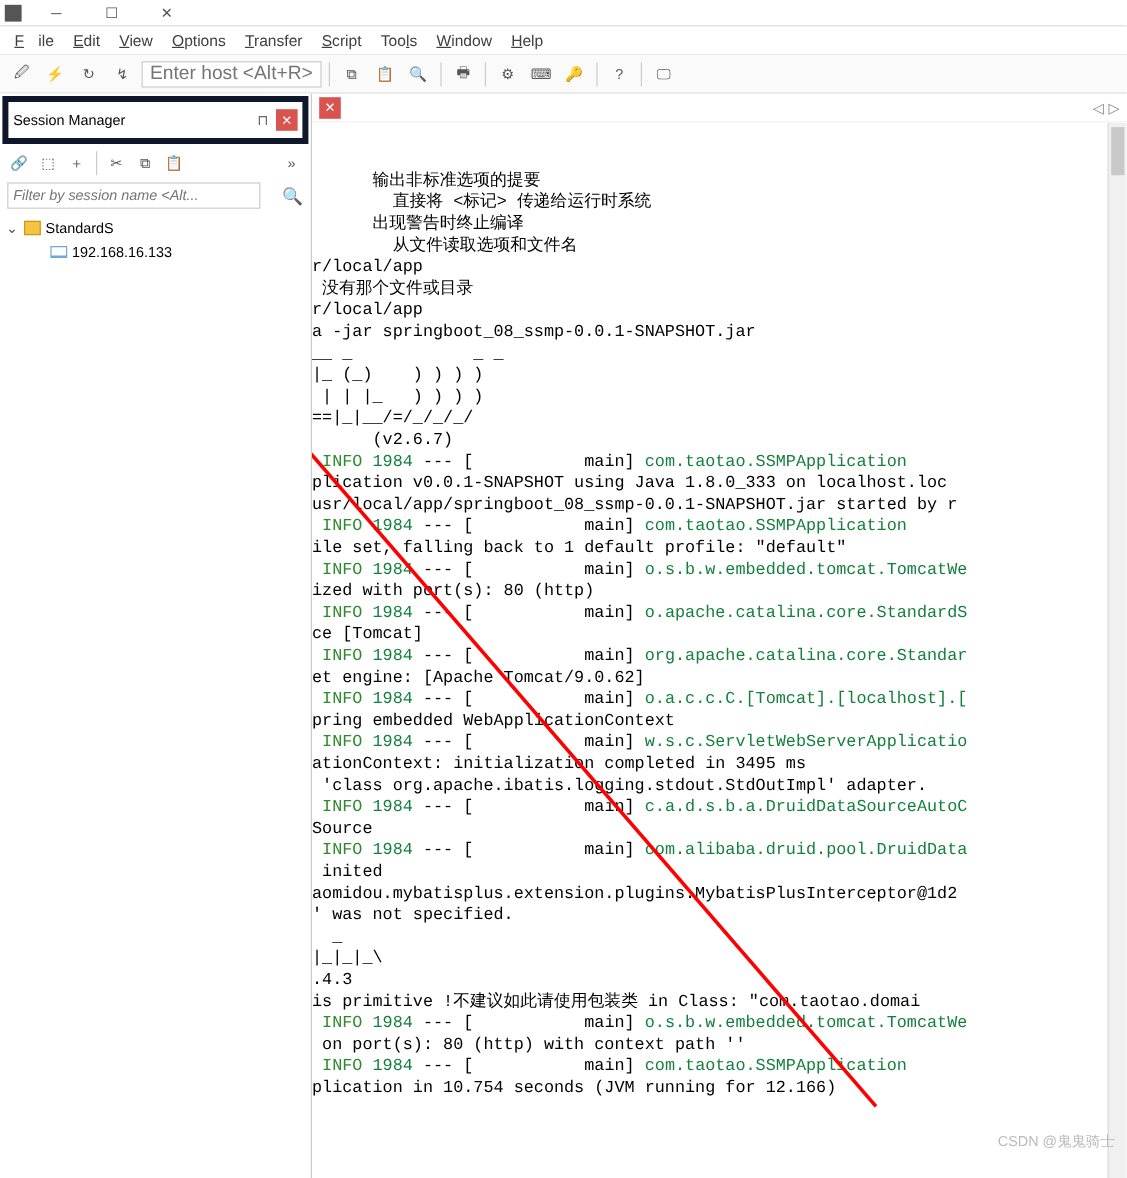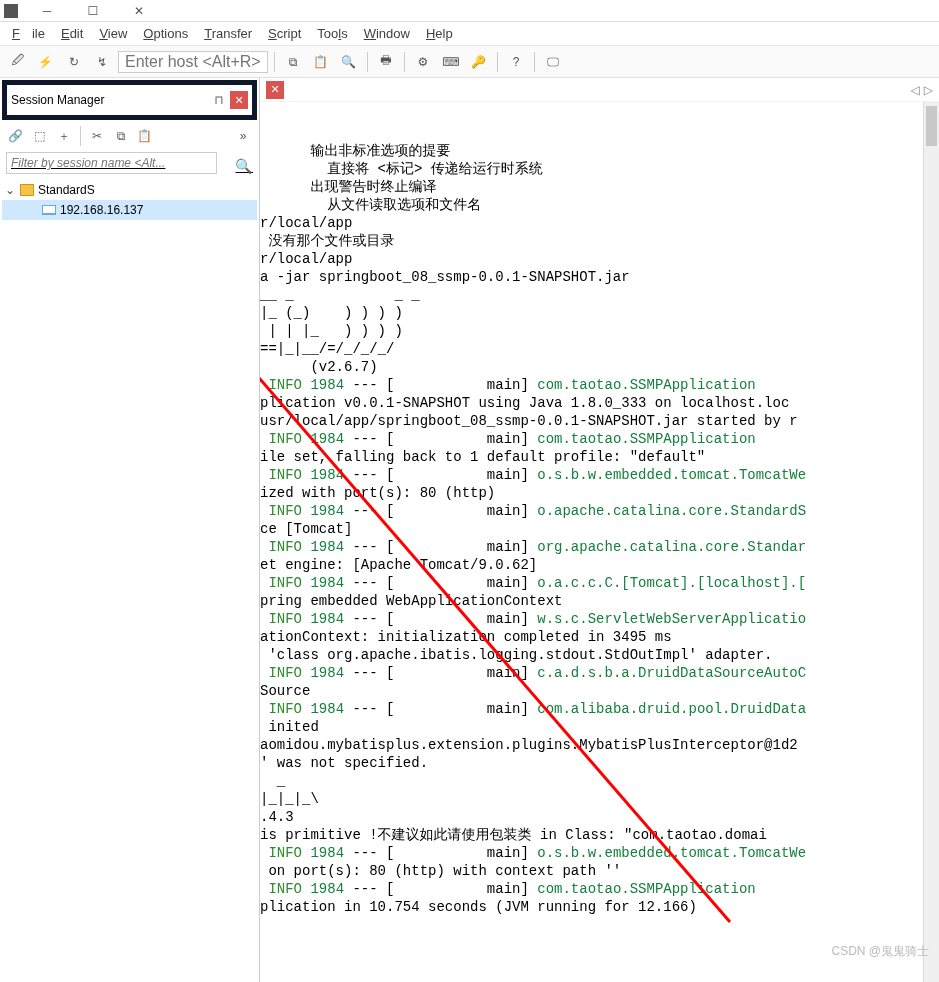--- a/index.html
+++ b/index.html
@@ -45,21 +45,21 @@
 }
 .panel-head {
   background:#fff; border:5px solid #0f172a; margin:2px;
   display:flex; align-items:center; height:40px; padding:0 4px;
 }
 .panel-head .ptitle { flex:1; font-size:12px; }
 .pinbtn { width:18px; height:18px; display:flex; align-items:center; justify-content:center; color:#666; }
 .closebtn { width:18px;height:18px;background:#d9534f;color:#fff;display:flex;align-items:center;justify-content:center;font-size:11px; margin-left:2px;}
 .panel-toolbar { display:flex; align-items:center; gap:4px; padding:4px 6px; }
 .panel-toolbar .tbtn { width:20px;height:20px; }
-.filterrow { display:flex; align-items:flex-end; padding:2px 6px; gap:19px;text-decoration:underline; }
+.filterrow { display:flex; align-items:center; padding:2px 6px; gap:19px; }
 .filterbox { flex:1; border:1px solid #ccc; padding:2px 4px; color:#888; font-style:italic; font-size:12px; height:22px; }
 .searchico { color:#1a7dc4; font-size:14px; }
 .tree { padding:4px 2px; flex:1; overflow:auto; }
 .tree-row { display:flex; align-items:center; height:20px; padding:0 2px; gap:4px; }
 .tree-row.root { }
 .tree-row.child { padding-left: 40px; }
 .tree-row.sel { background:#cfe8ff; }
 .chev { width:12px; text-align:center; color:#555; }
 .foldericon { width:14px;height:12px;background:#f6c343;border:1px solid #c79a1a; }
 .hosticon { width:14px;height:10px;background:#fff;border:1px solid #6da8d8;border-bottom:2px solid #6da8d8; }
@@ -149,23 +149,23 @@
       <input class="filterbox" placeholder="Filter by session name &lt;Alt..." style="">
       <span class="searchico">🔍</span>
     </div>
     <div class="tree">
       <div class="tree-row root">
         <span class="chev">⌄</span>
         <span class="foldericon"></span>
         <span>StandardS</span>
       </div>
       <div id="tree-items">
-          <div class="tree-row child sel">
+          <div class="tree-row child">
             <span class="hosticon"></span>
-            <span>192.168.16.137</span>
+            <span>192.168.16.133</span>
           </div>
         </div>
     </div>
   </div>
 
   <div class="content">
     <div class="tabrow">
       <div class="tabclose">✕</div>
       <div class="tabnav">
         <span>◁</span>

